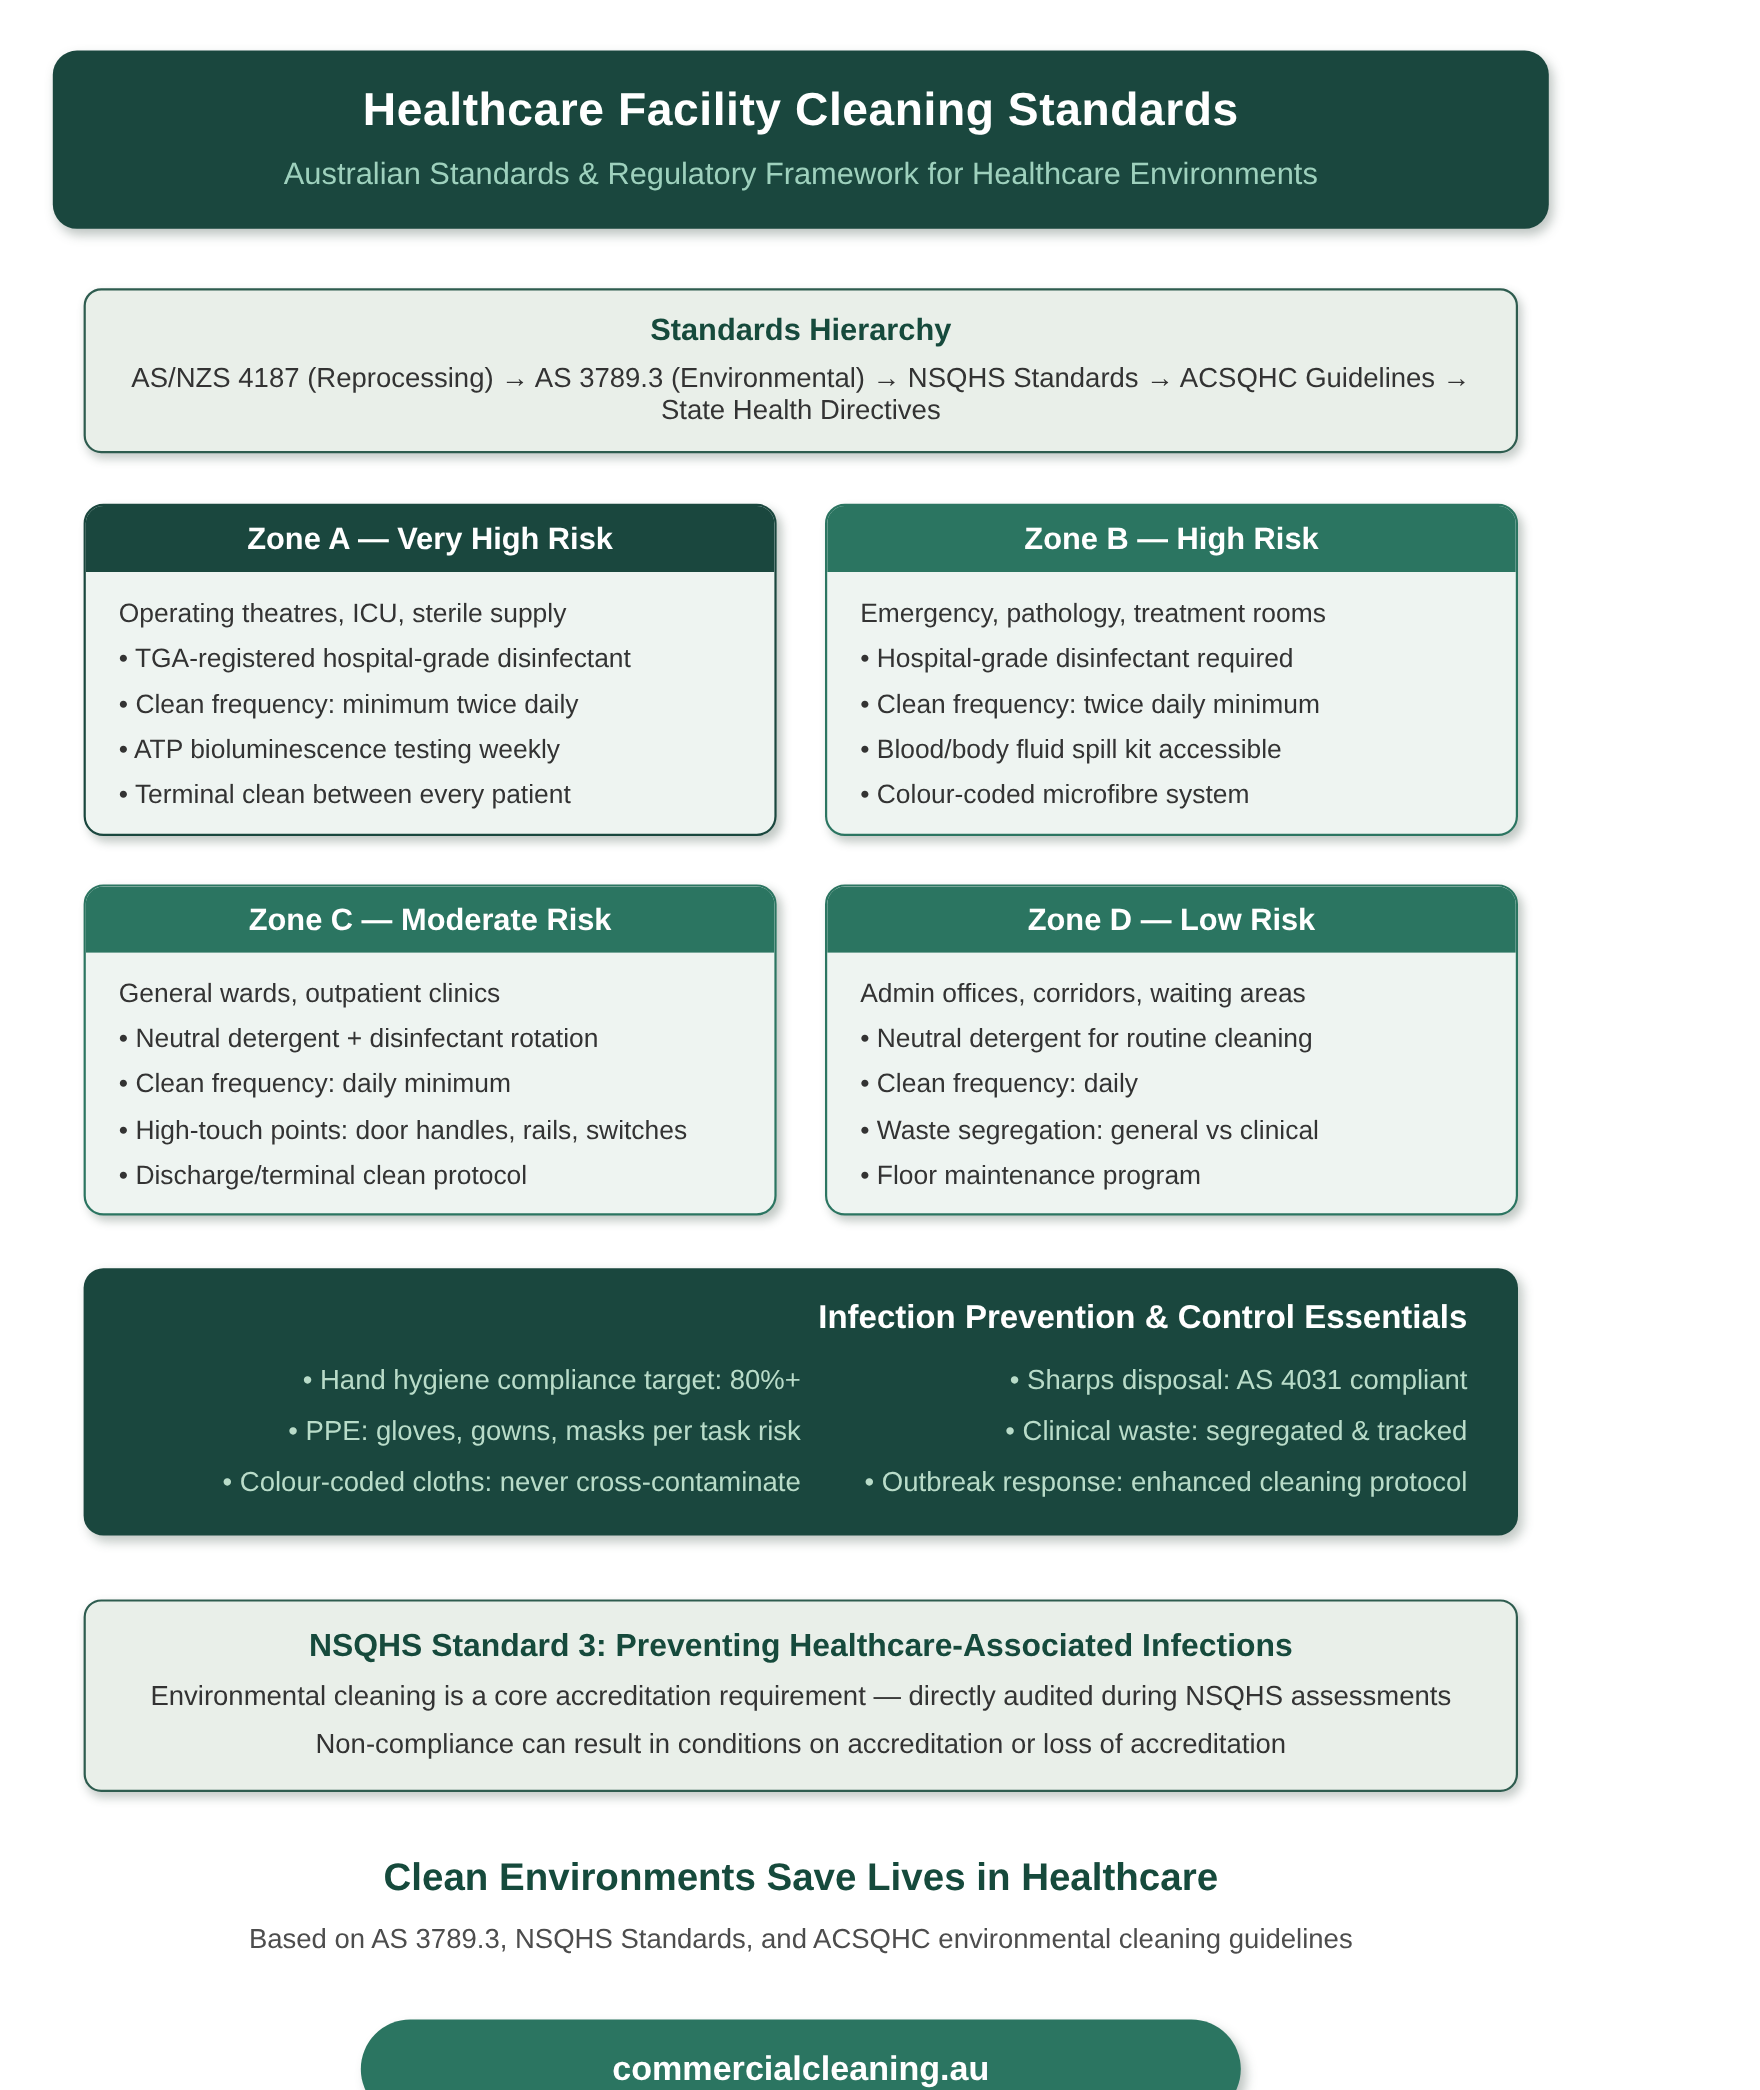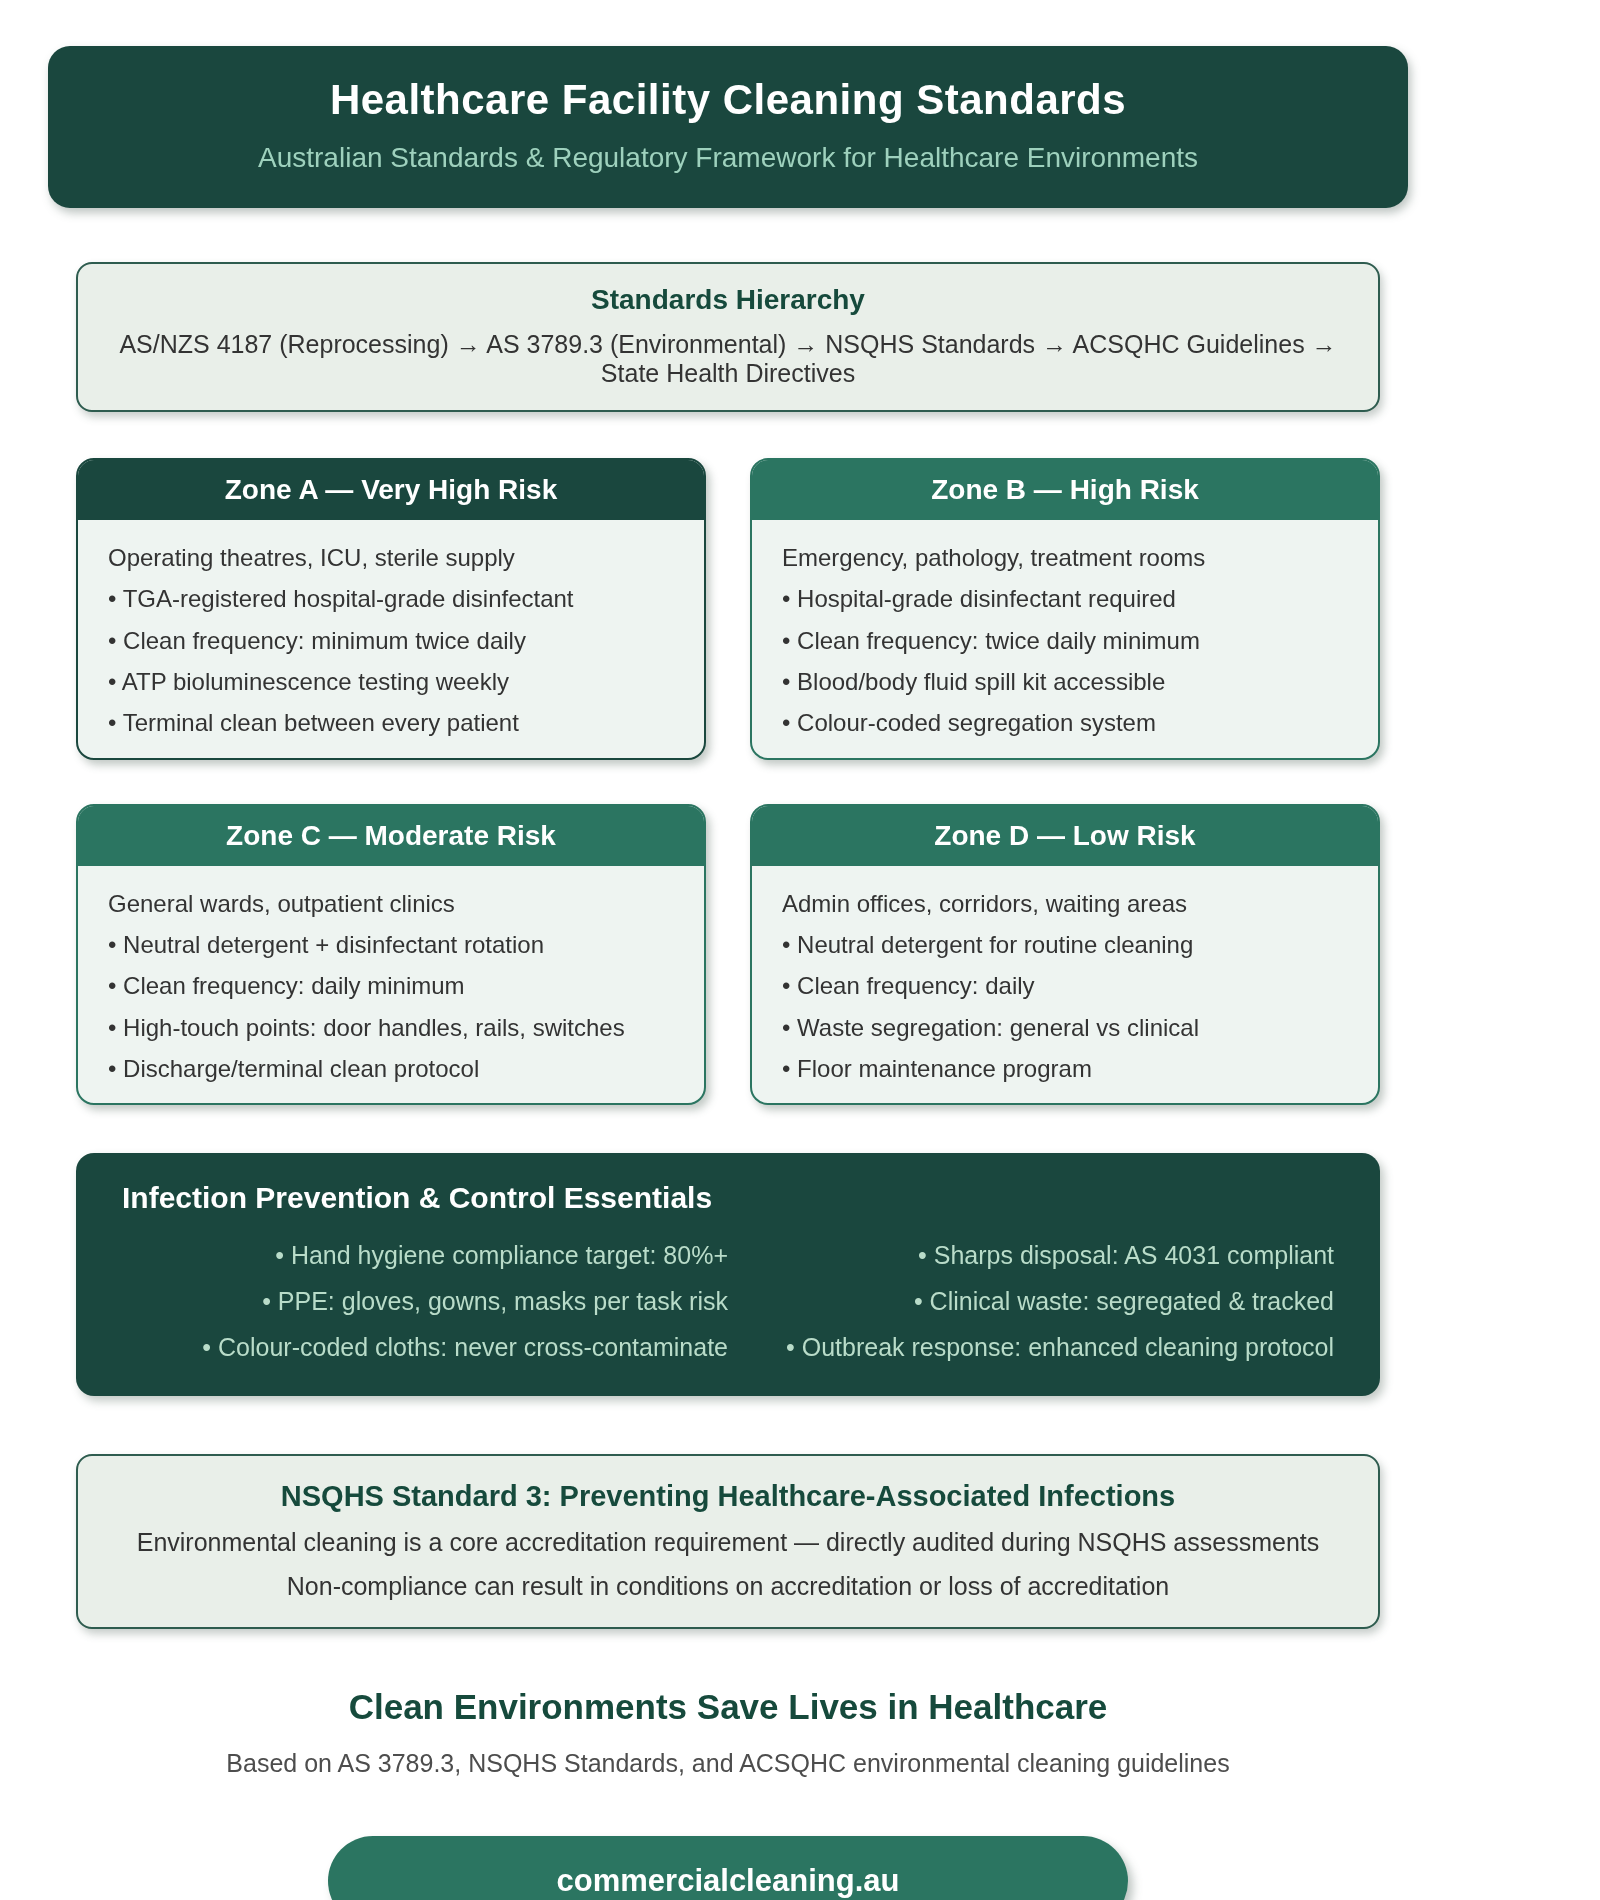--- a/index.html
+++ b/index.html
@@ -63,21 +63,21 @@
   .zone-card.dark .zone-head{background:var(--dark-green);}
   .zone-body{flex:1;padding:24px 30px 20px;border-radius:19px;}
   .zone-body p{color:var(--ink);font-size:24px;line-height:1.18;margin-bottom:13px;}
   .zone-body p:last-child{margin-bottom:0;}
   
   .infection{
     background:var(--dark-green);border-radius:18px;
     box-shadow:4px 5px 10px rgba(70,90,80,0.33);
     margin:0 28px 58px;padding:28px 46px 34px;
   }
-  .infection h2{color:#ffffff;font-size:30px;font-weight:bold;text-align:left;margin-bottom:26px;}
+  .infection h2{color:#ffffff;font-size:30px;font-weight:bold;text-align:right;margin-bottom:26px;}
   .infection .cols{display:grid;grid-template-columns:1fr 1fr;text-align:right;}
   .infection .cols p{color:var(--mint);font-size:25px;margin-bottom:17px;}
   .infection .cols p:last-child{margin-bottom:0;}
   
   .nsqhs{padding:24px 20px 26px;margin-bottom:58px;}
   .nsqhs h2{color:var(--title-green);font-size:29px;font-weight:bold;}
   .nsqhs p{color:var(--ink);font-size:25px;margin-top:15px;}
   
   .closing{text-align:center;margin-top:4px;}
   .closing h2{color:var(--title-green);font-size:35px;font-weight:bold;}
@@ -120,21 +120,21 @@
       </div>
     </article>
 
     <article class="zone-card">
       <div class="zone-head">Zone B — High Risk</div>
       <div class="zone-body">
         <p>Emergency, pathology, treatment rooms</p>
         <p>• Hospital-grade disinfectant required</p>
         <p>• Clean frequency: twice daily minimum</p>
         <p>• Blood/body fluid spill kit accessible</p>
-        <p>• Colour-coded segregation system</p>
+        <p>• Colour-coded microfibre system</p>
       </div>
     </article>
 
     <article class="zone-card">
       <div class="zone-head">Zone C — Moderate Risk</div>
       <div class="zone-body">
         <p>General wards, outpatient clinics</p>
         <p>• Neutral detergent + disinfectant rotation</p>
         <p>• Clean frequency: daily minimum</p>
         <p>• High-touch points: door handles, rails, switches</p>

